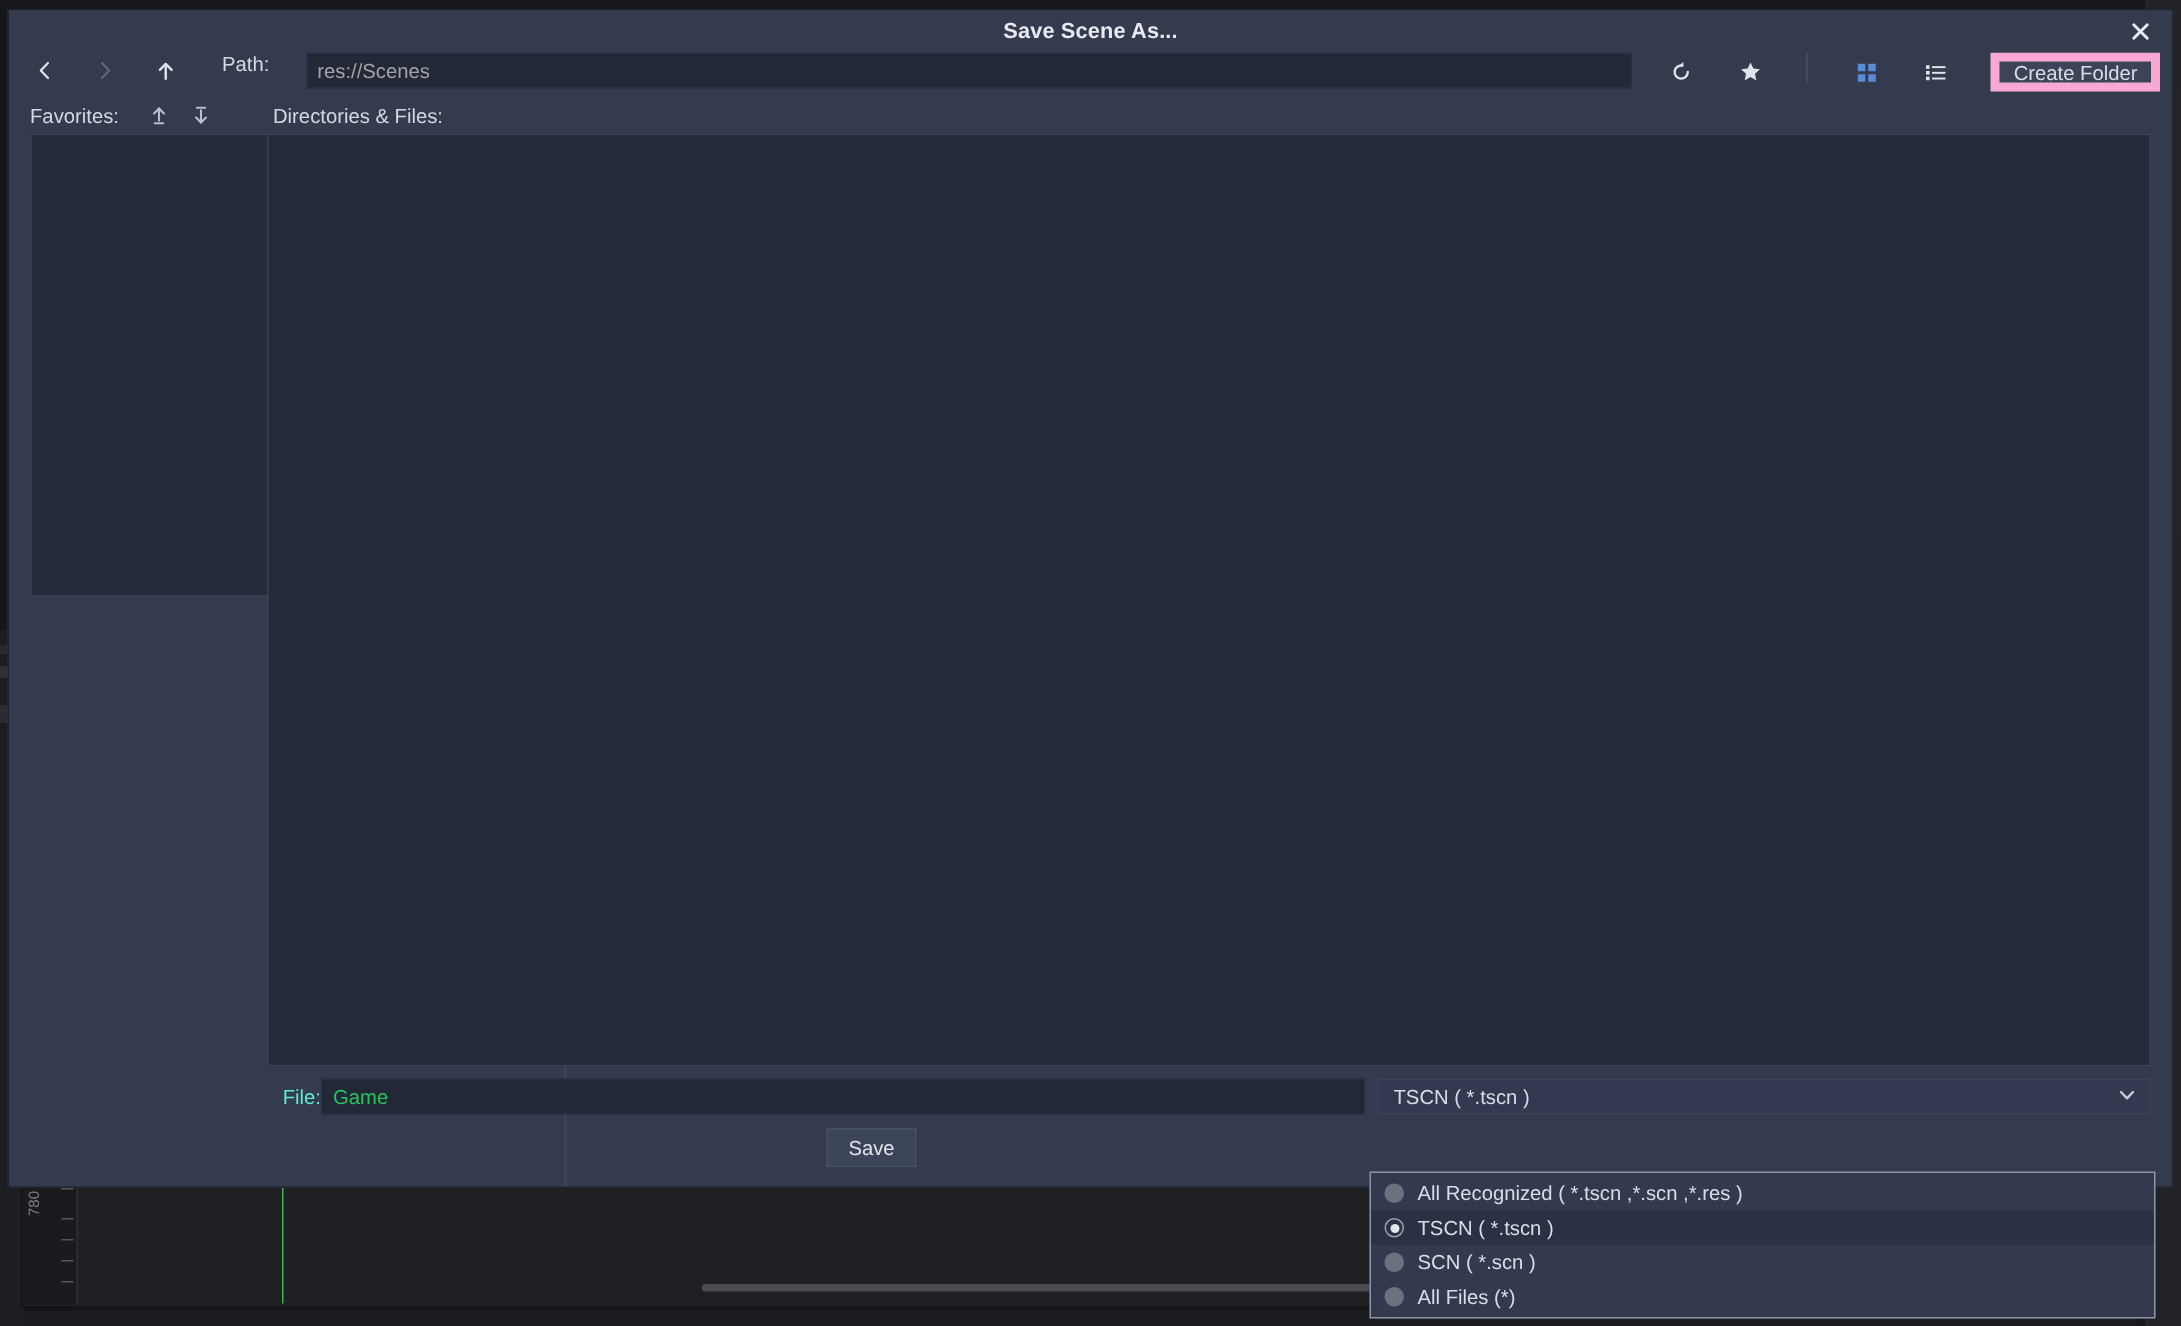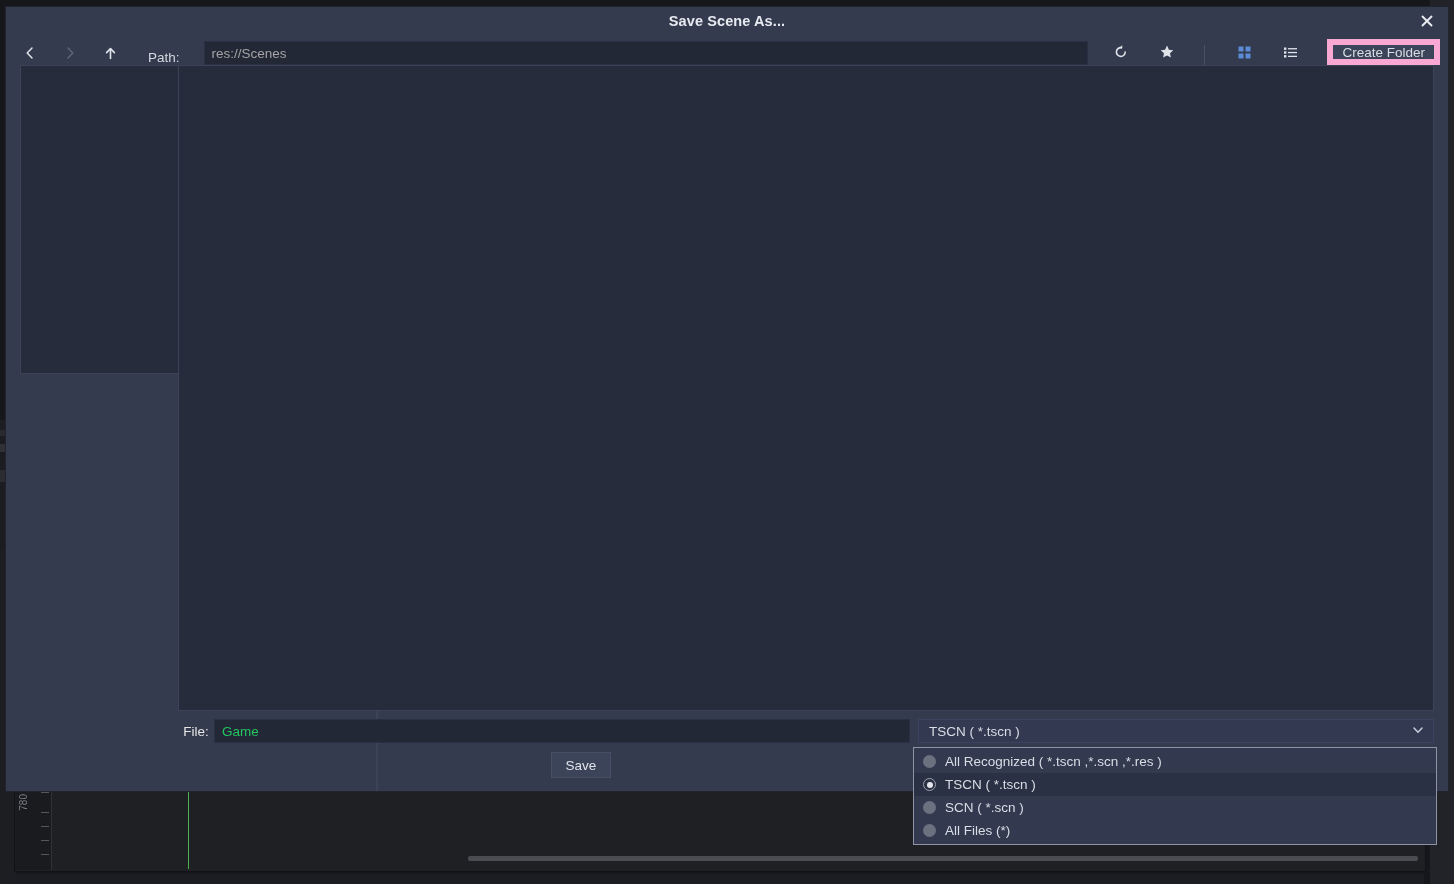--- a/index.html
+++ b/index.html
@@ -137,21 +137,21 @@
     width: 26px; height: 24px;
     display: flex; align-items: center; justify-content: center;
     cursor: pointer;
   }
   .close-btn svg { display: block; }
 
   
   .toolbar {
     flex: 0 0 30px;
     display: flex;
-    align-items: flex-end;
+    align-items: flex-start;
     padding: 0 8px 0 12px;
     gap: 16px;
   }
   .nav-btn {
     width: 24px; height: 24px;
     display: flex; align-items: center; justify-content: center;
     cursor: pointer;
   }
   .nav-btn.disabled { cursor: default; }
   .path-label {
@@ -272,24 +272,24 @@
 
   
   .file-row {
     flex: 0 0 24px;
     display: flex;
     align-items: center;
     gap: 0;
   }
   .file-label {
     font-size: 13.5px;
-    color: #e5e5e5;
+    color: #5eead4;
     width: 36px;
     flex: 0 0 auto;
-    text-align: center;
+    text-align: right;
   }
   .file-input {
     flex: 1 1 auto;
     height: 24px;
     background: #232837;
     border: 1px solid #2a3044;
     box-sizing: border-box;
     display: flex; align-items: center;
     padding: 0 7px;
     font-size: 13.5px;
@@ -331,21 +331,21 @@
     font-size: 13.5px;
     color: #dfe3ea;
     cursor: pointer;
     margin-left: -450px;
     text-align: center;
   }
 
   
   #filter-popup {
     position: absolute;
-    left: 913px; top: 747px;
+    left: 913px; top: 781px;
     width: 524px;
     background: #333a50;
     border: 1px solid #8e94a4;
     box-sizing: border-box;
     z-index: 50;
     padding: 2px 0;
   }
   .popup-item {
     height: 23px;
     display: flex;
@@ -466,20 +466,40 @@
           <rect x="1" y="10.1" width="2.4" height="2.4" fill="#dfe3ea"></rect>
           <rect x="5" y="3.1" width="9" height="1.3" fill="#dfe3ea"></rect>
           <rect x="5" y="6.9" width="9" height="1.3" fill="#dfe3ea"></rect>
           <rect x="5" y="10.7" width="9" height="1.3" fill="#dfe3ea"></rect>
         </svg>
       </div>
 
       <div class="create-folder-btn">Create Folder</div>
     </div>
 
+    <div class="labels-row">
+      <div class="fav-label">Favorites:</div>
+      <div class="fav-arrows">
+        <div class="fav-arrow">
+          <svg width="14" height="14" viewBox="0 0 14 14">
+            <path d="M7 10.4 L7 2.4" stroke="#b9bfcc" stroke-width="1.4" stroke-linecap="round"></path>
+            <path d="M3.7 5.6 L7 2.3 L10.3 5.6" stroke="#b9bfcc" stroke-width="1.4" fill="none" stroke-linecap="round" stroke-linejoin="round"></path>
+            <path d="M4.2 12.2 L9.8 12.2" stroke="#b9bfcc" stroke-width="1.4" stroke-linecap="round"></path>
+          </svg>
+        </div>
+        <div class="fav-arrow">
+          <svg width="14" height="14" viewBox="0 0 14 14">
+            <path d="M7 3.6 L7 11.6" stroke="#b9bfcc" stroke-width="1.4" stroke-linecap="round"></path>
+            <path d="M3.7 8.4 L7 11.7 L10.3 8.4" stroke="#b9bfcc" stroke-width="1.4" fill="none" stroke-linecap="round" stroke-linejoin="round"></path>
+            <path d="M4.2 1.8 L9.8 1.8" stroke="#b9bfcc" stroke-width="1.4" stroke-linecap="round"></path>
+          </svg>
+        </div>
+      </div>
+      <div class="dirs-label">Directories &amp; Files:</div>
+    </div>
 
     <div class="dialog-body">
       <div class="sidebar">
         <div class="list-box fav-list"></div>
         <div class="recent-label">Recent:</div>
         <div class="list-box recent-list"></div>
       </div>
 
       <div class="main-col">
         <div class="list-box files-list"></div>

